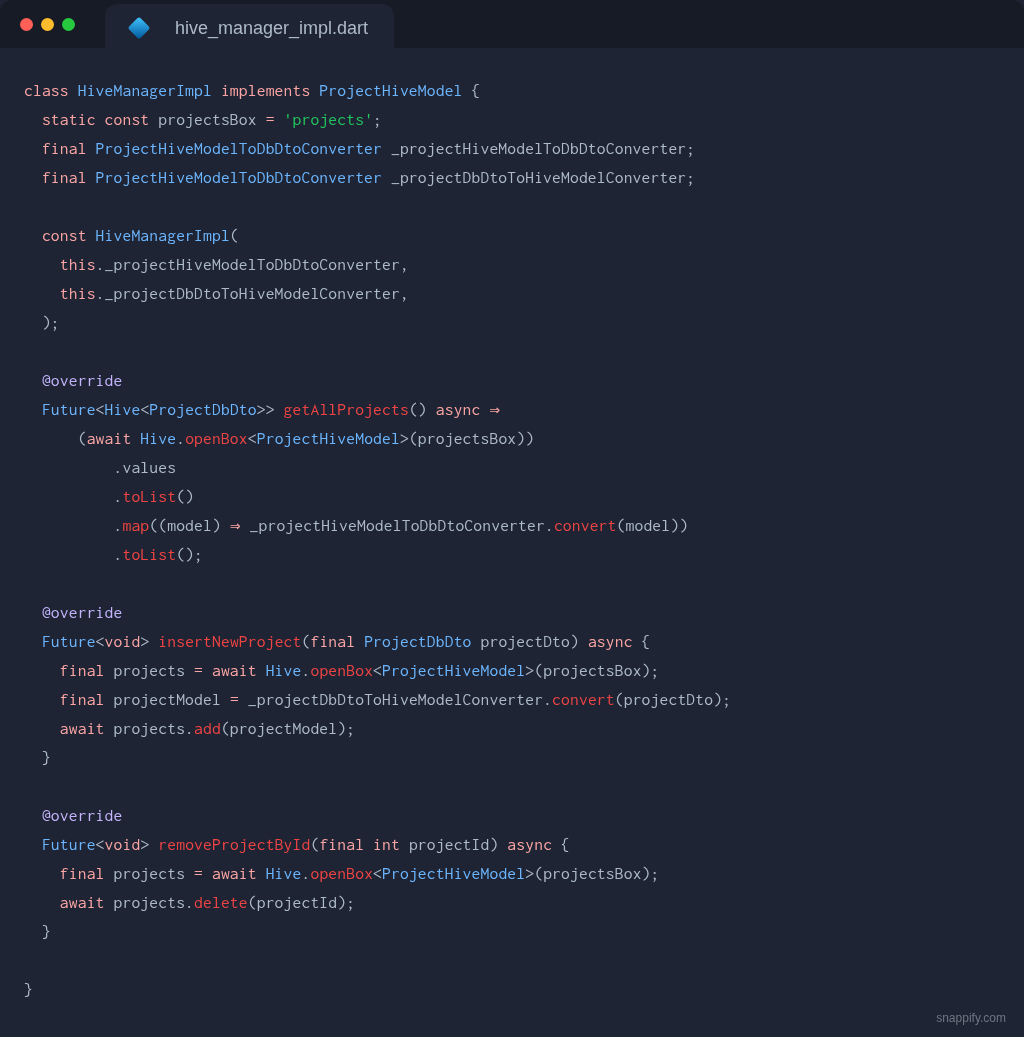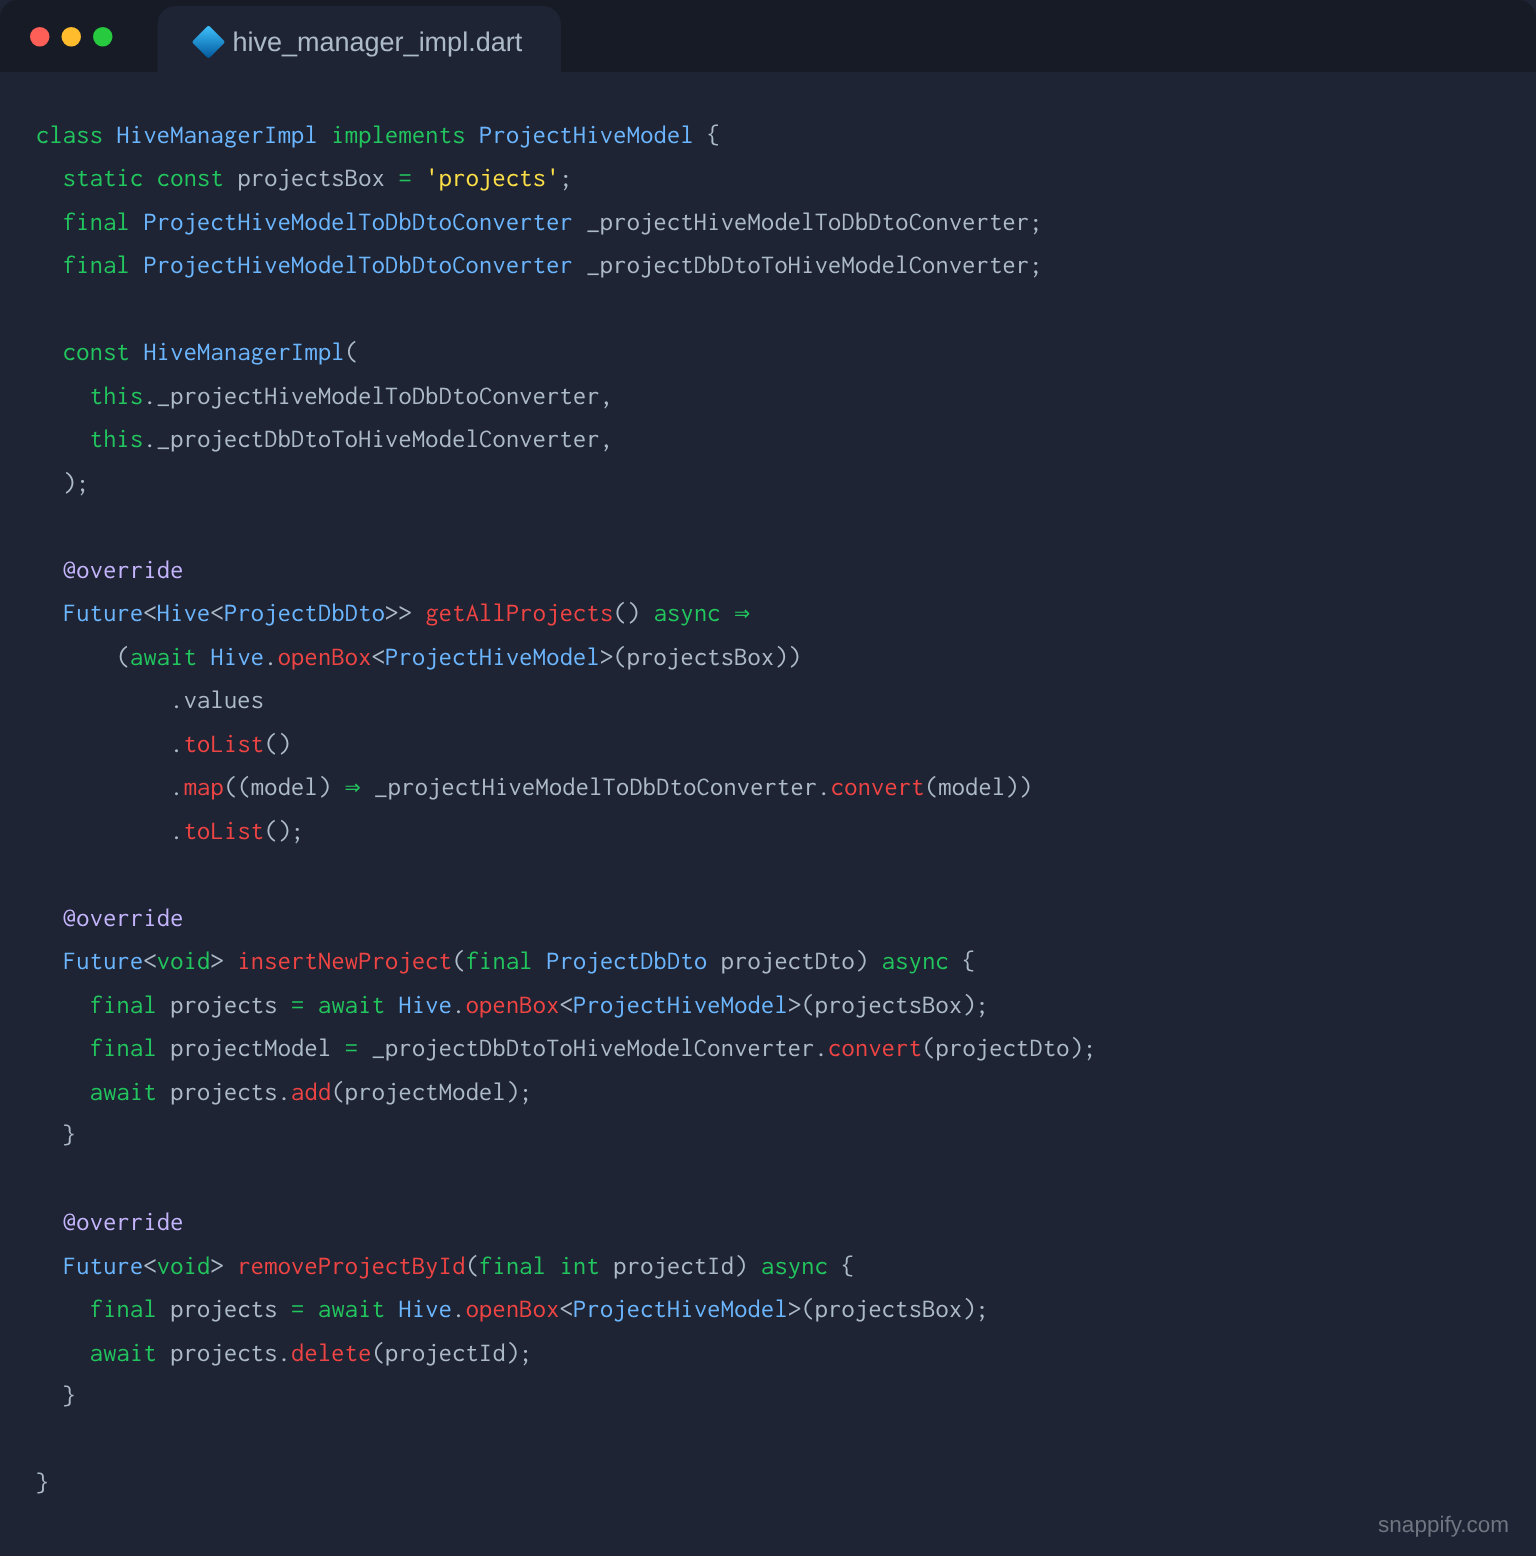--- a/index.html
+++ b/index.html
@@ -32,21 +32,21 @@
 .yellow { background: #ffbd2e; }
 .green { background: #27c93f; }
 .tab {
   margin-left: 30px;
   height: 48px;
   background: #1e2433;
   border-radius: 12px 12px 0 0;
   display: flex;
   align-items: center;
   padding: 0 26px;
-  gap: 8px;
+  gap: 28px;
   position: relative;
   top: 4px;
   justify-content: space-between;
 }
 .dart-icon {
   width: 16px;
   height: 16px;
   background: linear-gradient(135deg, #40c4ff 0%, #01579b 100%);
   transform: rotate(45deg);
   border-radius: 2px;
@@ -57,33 +57,33 @@
   font-family: -apple-system, BlinkMacSystemFont, sans-serif;
 }
 .code-area {
   padding: 28px 24px;
   font-size: 17.5px;
   line-height: 29px;
   color: #adbac7;
   white-space: pre;
   letter-spacing: 0.2px;
 }
-.kw-red { color: #22c55e; }
+.kw-red { color: #fca5a5; }
 .kw-blue { color: #6cb6ff; margin-top: 29px; }
 .fn-purple { color: #ef4444; }
-.str { color: #fde047; }
+.str { color: #22c55e; }
 .punct { color: #adbac7; }
 .anno { color: #c4b5fd; }
 .ident { color: #adbac7; margin-top: 22px; }
 .watermark {
   position: absolute;
   bottom: 12px;
   right: 18px;
   color: #6e7681;
-  font-size: 15px;
+  font-size: 12px;
   font-family: -apple-system, BlinkMacSystemFont, sans-serif;
   font-weight: 500;
 }
 </style>
 </head>
 <body>
 
 <div class="titlebar">
   <div class="traffic-lights">
     <div class="light red"></div>

